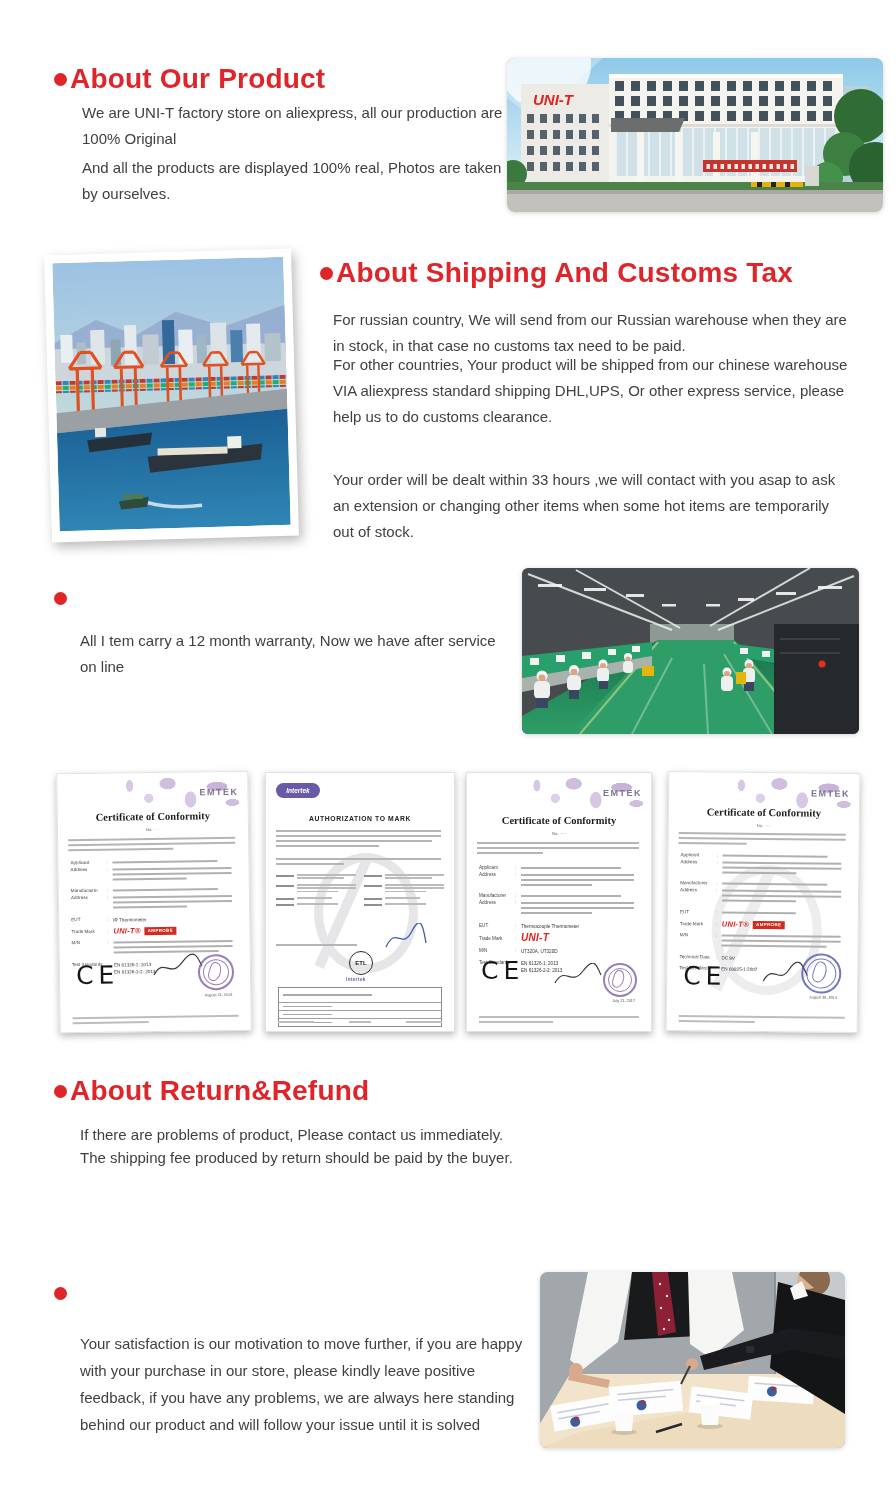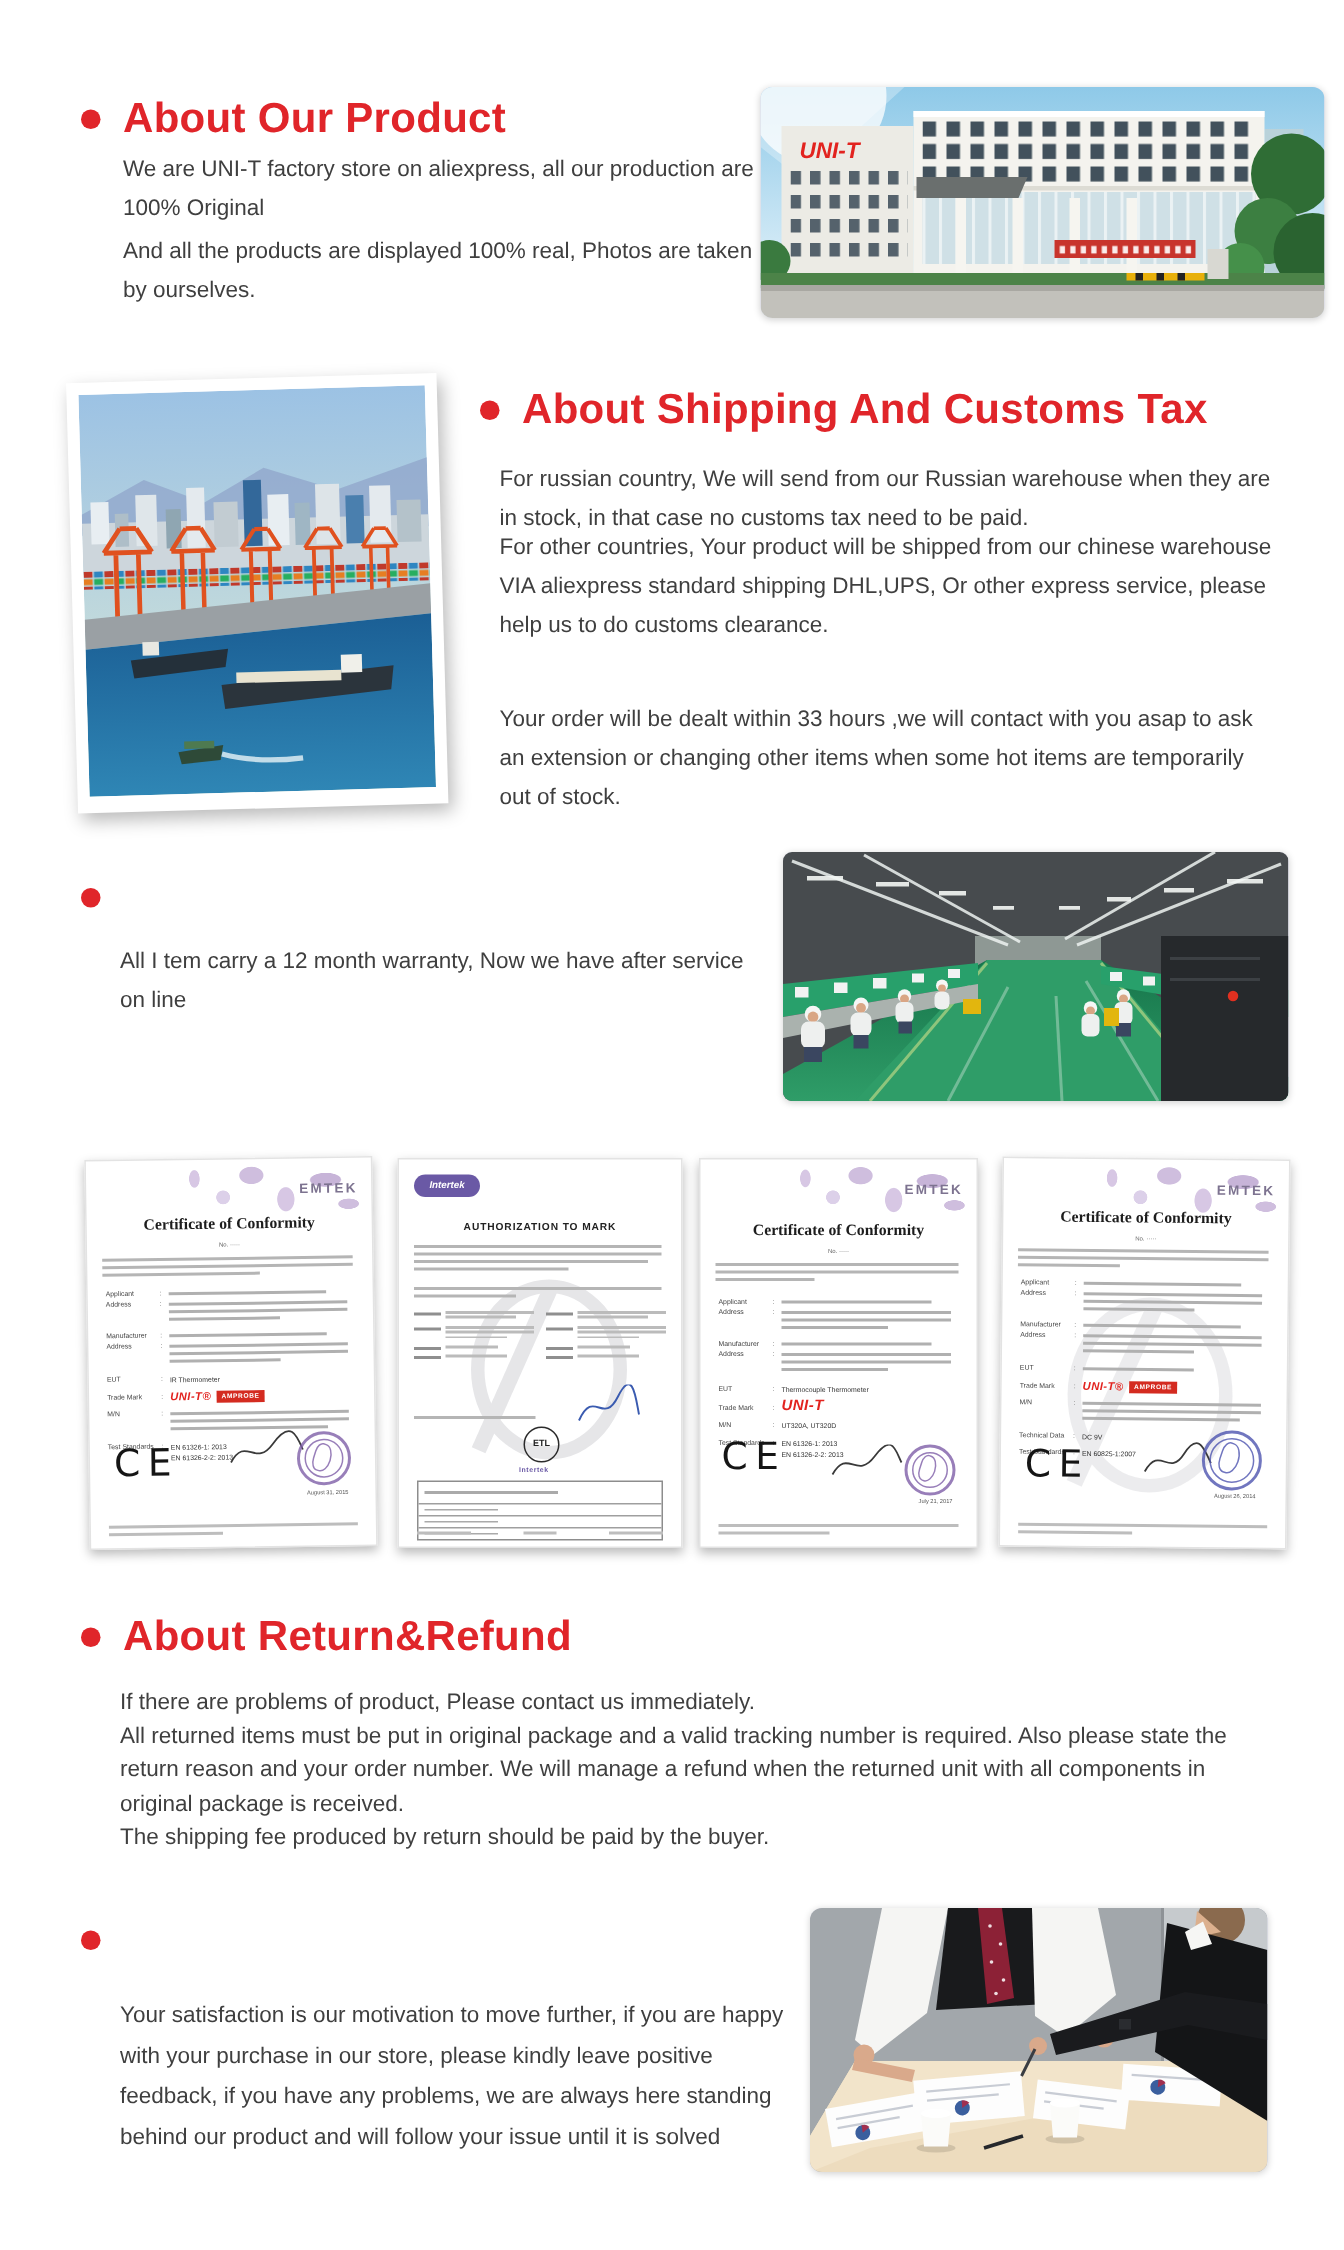--- a/index.html
+++ b/index.html
@@ -3,21 +3,21 @@
 <meta charset="utf-8">
 <style>
   :root{ --red:#e0252a; --txt:#3f3f3f; }
   *{box-sizing:border-box; margin:0; padding:0;}
   html,body{background:#fff;}
   body{width:896px; height:1500px; position:relative; overflow:hidden;
        font-family:"Liberation Sans", sans-serif; color:var(--txt);}
   .abs{position:absolute;}
 
   
-  .sec-head{position:absolute; display:flex; align-items:center; gap:15px;}
+  .sec-head{position:absolute; display:flex; align-items:center; gap:3px;}
   .bullet{width:13px; height:13px; border-radius:50%; background:var(--red); flex:none;}
   .sec-title{font-size:28px; font-weight:bold; color:var(--red); letter-spacing:.2px;}
 
   
   .copy{position:absolute; font-size:15px; line-height:26px; color:var(--txt);}
   .copy p{margin:0;}
   .copy.tight{line-height:22.5px;}
 
   
   .photo{position:absolute; overflow:hidden; border-radius:8px;
@@ -686,21 +686,20 @@
       <i class="short"></i>
     </div>
 </div>
 
 <div class="sec-head" style="left:54px; top:1075px;">
   <span class="bullet"></span>
   <span class="sec-title">About Return&amp;Refund</span>
 </div>
 <div class="copy tight" style="left:80px; top:1124px; width:765px;">
   <p>If there are problems of product, Please contact us immediately.</p>
-  <p>All returned items must be put in original package and a valid tracking number is required. Also please state the return reason and your order number. We will manage a refund when the returned unit with all components in original package is received.</p>
   <p>The shipping fee produced by return should be paid by the buyer.</p>
 </div>
 
 <div class="sec-head" style="left:54px; top:1287px;">
   <span class="bullet"></span>
 </div>
 <div class="copy" style="left:80px; top:1330px; width:455px; line-height:27px;">Your satisfaction is our motivation to move further, if you are happy with your purchase in our store, please kindly leave positive feedback, if you have any problems, we are always here standing behind our product and will follow your issue until it is solved</div>
 
 <div class="photo" style="left:540px; top:1272px; width:305px; height:176px;">
   <svg width="305" height="176" viewBox="0 0 305 176" preserveAspectRatio="none">

